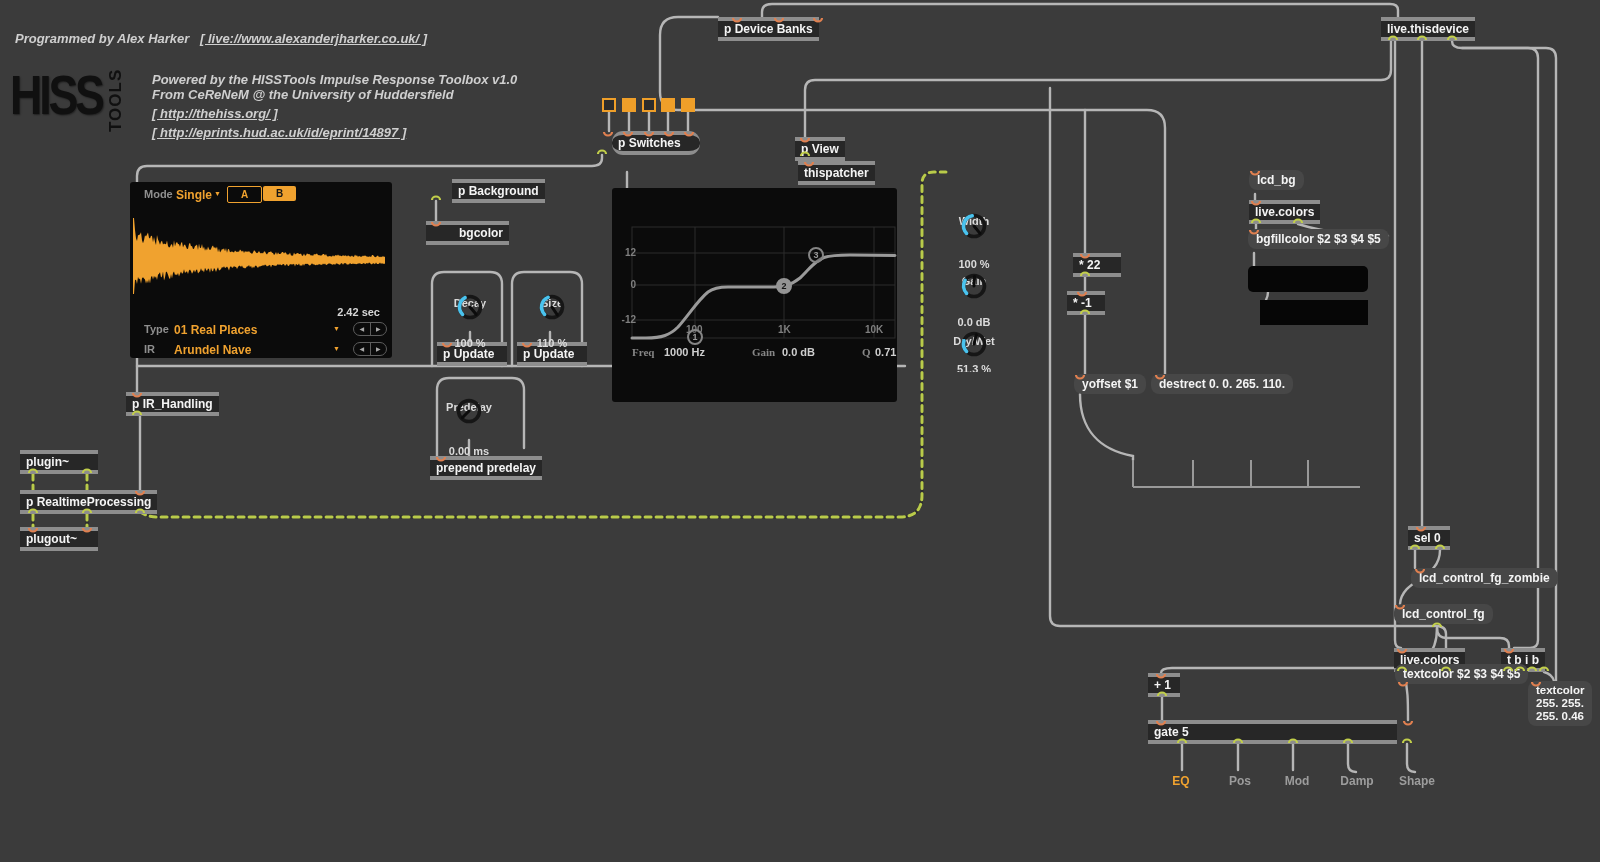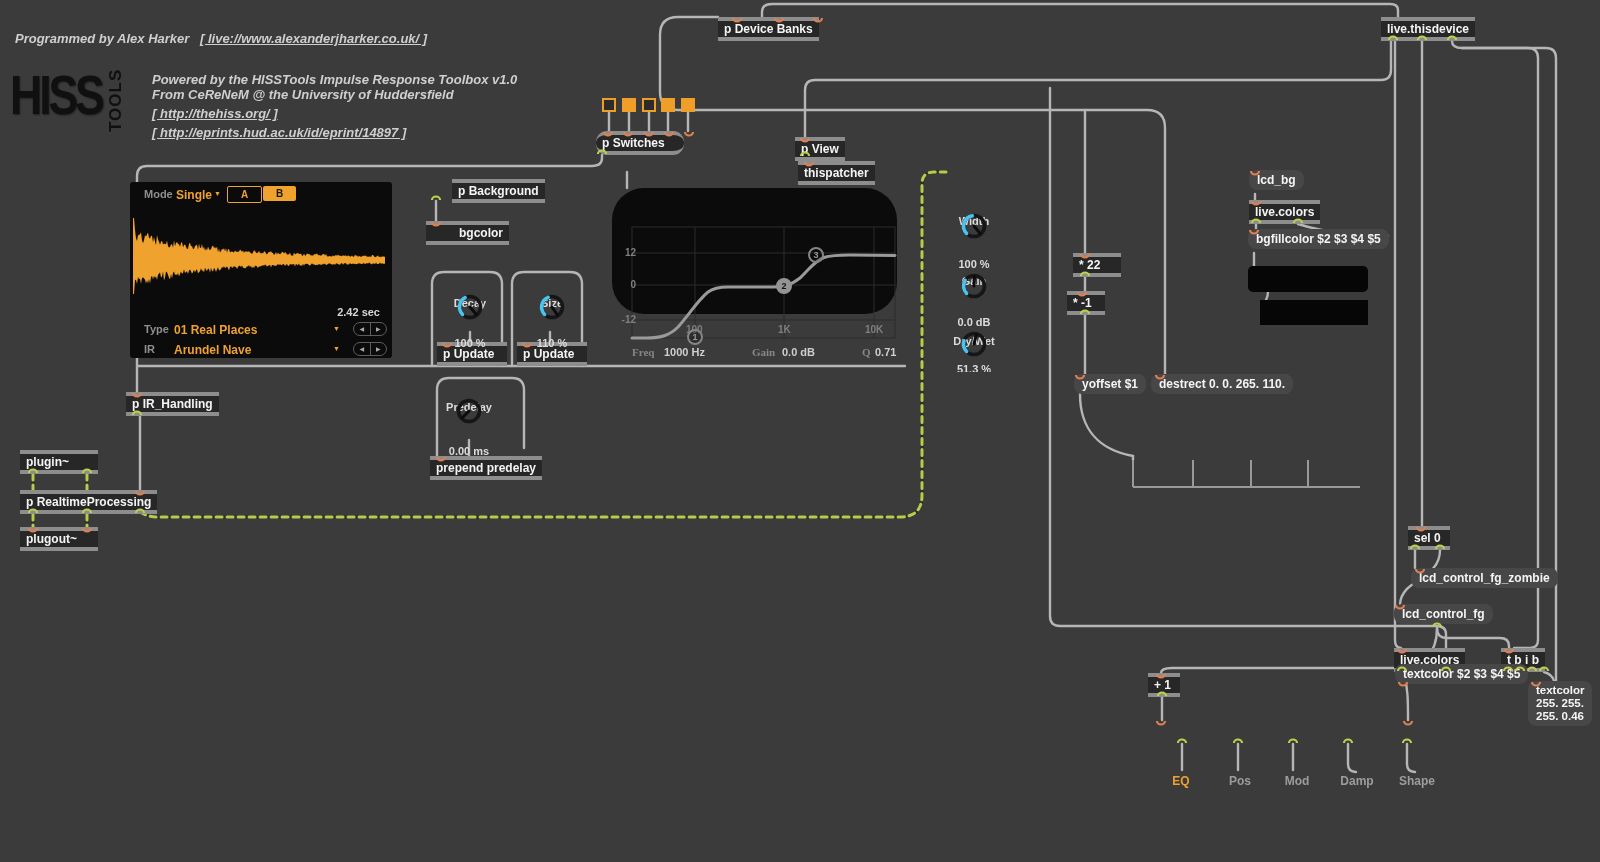--- a/index.html
+++ b/index.html
@@ -100,21 +100,21 @@
   <div class="txt" style="left:15px;top:31px;">Programmed by Alex Harker</div>
   <div class="txt lnk" style="left:200px;top:31px;">[ live://www.alexanderjharker.co.uk/ ]</div>
   <div id="logo-hiss">HISS</div>
   <div id="logo-tools">TOOLS</div>
   <div class="txt" style="left:152px;top:72px;">Powered by the HISSTools Impulse Response Toolbox v1.0</div>
   <div class="txt" style="left:152px;top:87px;">From CeReNeM @ the University of Huddersfield</div>
   <div class="txt lnk" style="left:152px;top:106px;">[ http://thehiss.org/ ]</div>
   <div class="txt lnk" style="left:152px;top:125px;">[ http://eprints.hud.ac.uk/id/eprint/14897 ]</div>
 
   <div class="obj" style="left:718px;top:17px;">p Device Banks</div>
-  <div class="obj" style="left:596px;top:131px;min-width:88px;border-radius:11px;">p Switches</div>
+  <div class="obj" style="left:612px;top:131px;min-width:88px;border-radius:11px;">p Switches</div>
   <div class="obj" style="left:795px;top:137px;">p View</div>
   <div class="obj" style="left:798px;top:161px;">thispatcher</div>
   <div class="obj" style="left:1381px;top:17px;">live.thisdevice</div>
   <div class="obj" style="left:452px;top:179px;">p Background</div>
   <div class="obj" style="left:426px;top:221px;min-width:64px;padding-left:33px;">bgcolor</div>
   <div class="obj" style="left:437px;top:342px;min-width:70px;">p Update</div>
   <div class="obj" style="left:517px;top:342px;min-width:70px;">p Update</div>
   <div class="obj" style="left:430px;top:456px;">prepend predelay</div>
   <div class="obj" style="left:126px;top:392px;">p IR_Handling</div>
   <div class="obj" style="left:20px;top:450px;min-width:78px;">plugin~</div>
@@ -132,20 +132,21 @@
   <div class="msg" style="left:1394px;top:604px;">lcd_control_fg</div>
   <div class="obj" style="left:1394px;top:648px;min-width:58px;">live.colors</div>
   <div class="obj" style="left:1501px;top:648px;min-width:44px;">t b i b</div>
   <div class="msg" style="left:1395px;top:664px;">textcolor $2 $3 $4 $5</div>
   <div class="msg" style="left:1528px;top:681px;font-size:11.5px;line-height:13px;white-space:normal;width:64px;">
     <div>textcolor</div>
     <div>255. 255.</div>
     <div>255. 0.46</div>
   </div>
   <div class="obj" style="left:1148px;top:673px;min-width:32px;">+ 1</div>
+  <div class="obj" style="left:1148px;top:720px;width:249px;">gate 5</div>
 
   <div class="toggle" style="left:602px;top:98px;"></div>
   <div class="toggle on" style="left:622px;top:98px;"></div>
   <div class="toggle" style="left:642px;top:98px;"></div>
   <div class="toggle on" style="left:661px;top:98px;"></div>
   <div class="toggle on" style="left:681px;top:98px;"></div>
 
   <div class="panel" style="left:130px;top:182px;width:262px;height:176px;">
     <div class="plabel" style="left:14px;top:6px;">Mode</div>
     <div class="plabel orange" style="left:46px;top:6px;font-size:12px;">Single</div>
@@ -165,21 +166,21 @@
     </div>
     <div class="plabel" style="left:14px;top:161px;">IR</div>
     <div class="plabel orange" style="left:44px;top:161px;font-size:12px;">Arundel Nave</div>
     <div class="caret" style="left:203px;top:163px;">▼</div>
     <div class="pill" style="left:223px;top:160px;">
       <span>◀</span>
         <span>▶</span>
     </div>
   </div>
 
-  <div class="panel" style="left:612px;top:188px;width:285px;height:126px;border-radius:32px;">
+  <div class="panel" style="left:612px;top:188px;width:285px;height:214px;">
     <svg width="285" height="174">
       <g stroke="#2d2d2d" stroke-width="1" fill="none">
         <rect x="20" y="39" width="263" height="111"></rect>
         <path d="M20,65 H283 M20,97 H283 M20,132 H283"></path>
         <path d="M83,39 V150 M172,39 V150 M262,39 V150"></path>
       </g>
       <path d="M20,150 L34,150 C50,150 58,147 66,139 C76,128 86,112 96,104 C102,99.5 108,99 116,99 L162,99 C174,99 180,96 188,90 C196,83 202,73 212,69.5 C220,67 226,67 238,67 L283,67.5" fill="none" stroke="#9a9a9a" stroke-width="3" stroke-linecap="round"></path>
     </svg>
     <div class="etick" style="right:261px;top:59px;left:auto;">12</div>
     <div class="etick" style="right:261px;top:91px;left:auto;">0</div>

